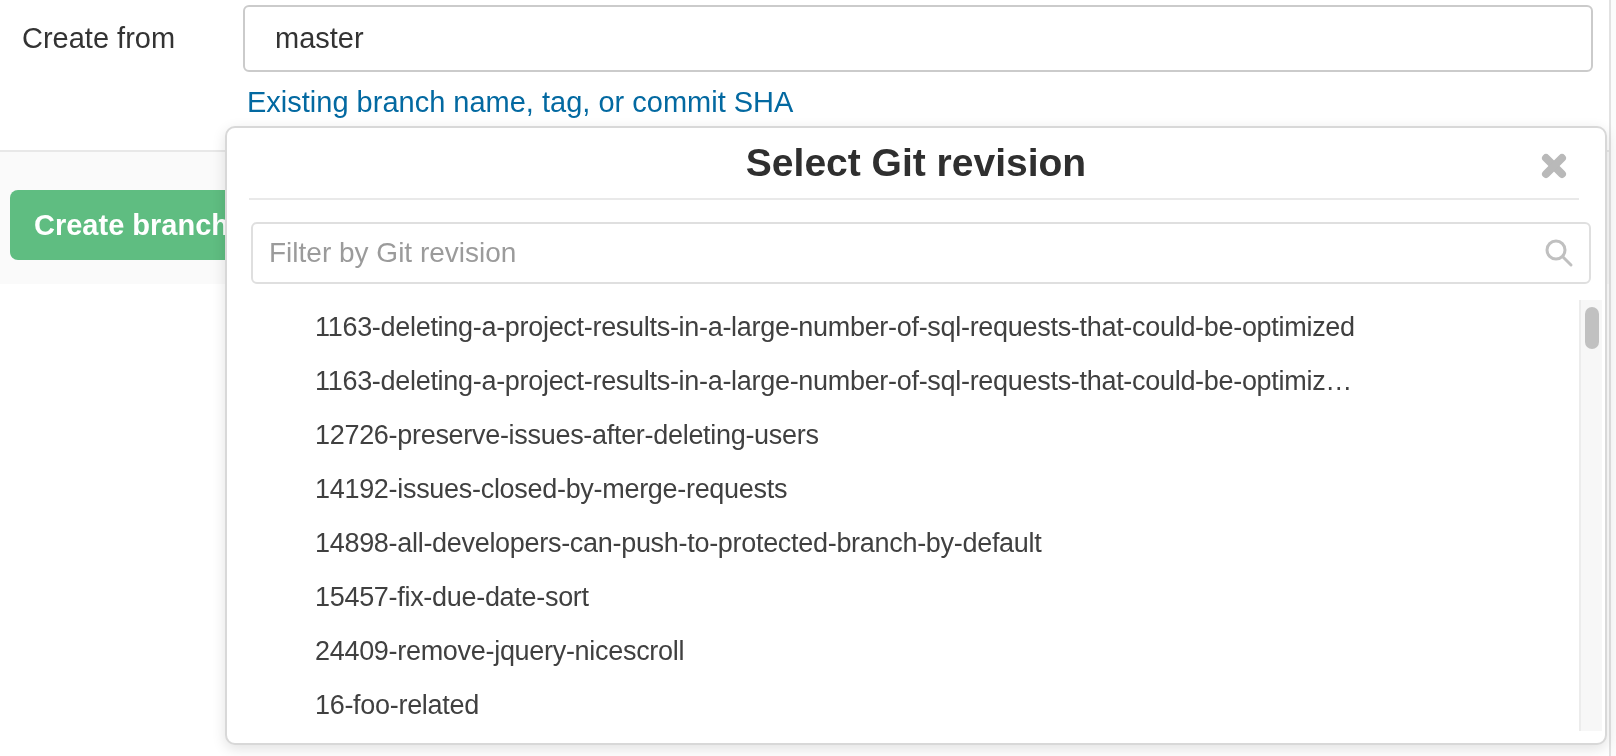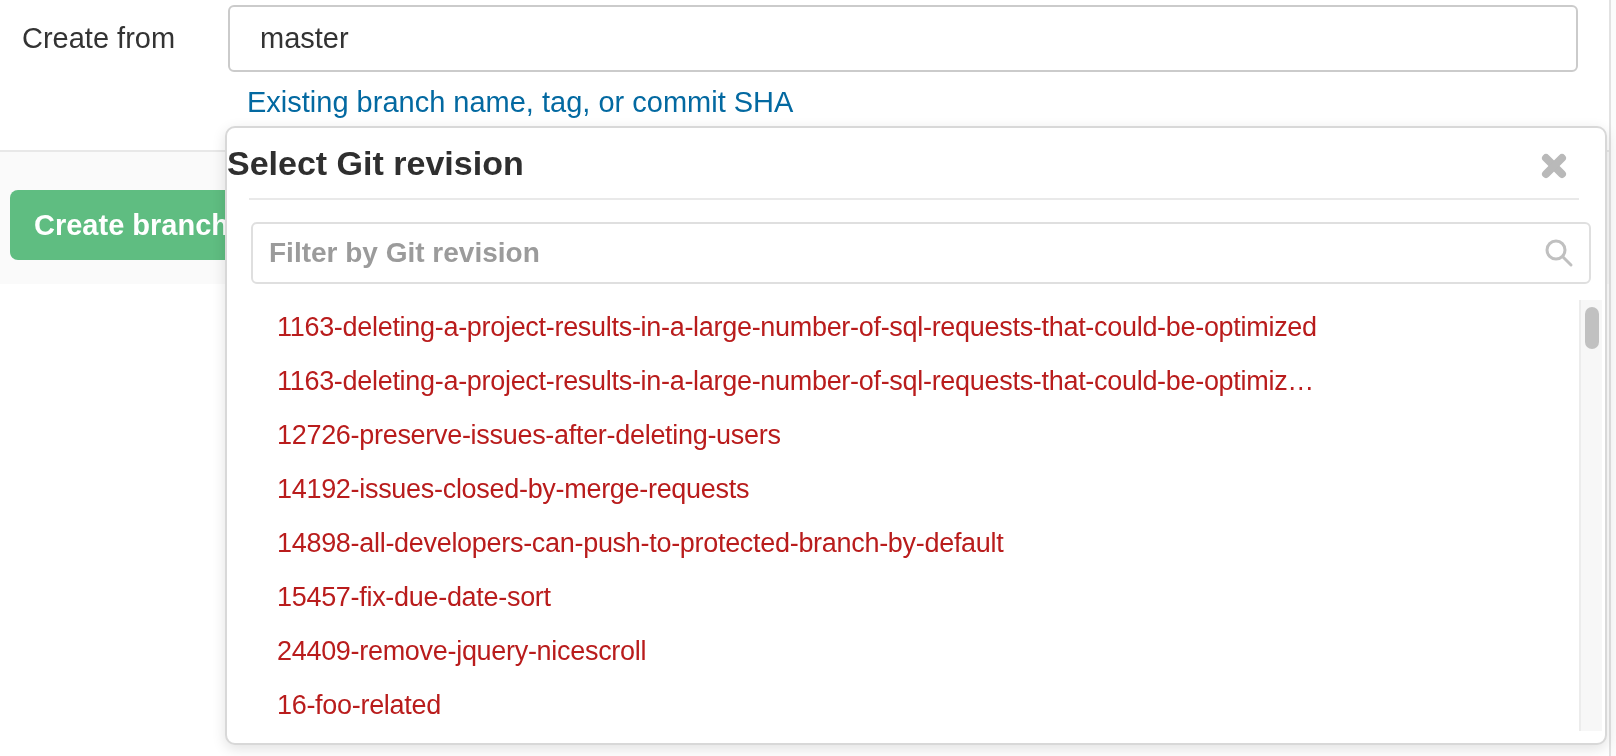--- a/index.html
+++ b/index.html
@@ -17,21 +17,21 @@
     position:absolute; top:0; bottom:0; left:1609px; width:7px;
     background:#fbfbfb; border-left:2px solid #e2e2e2;
   }
 
   
   .create-from-label {
     position:absolute; left:22px; top:22px;
     font-size:29px; color:#333333; white-space:nowrap;
   }
   .branch-source-input {
-    position:absolute; left:228px; top:5px; width:1350px; height:67px;
+    position:absolute; left:243px; top:5px; width:1350px; height:67px;
     border:2px solid #cbcbcb; border-radius:6px; background:#ffffff;
     font-family:"Liberation Sans", sans-serif;
     font-size:29px; color:#333333; padding:0 30px; outline:none;
   }
   .branch-source-help {
     position:absolute; left:247px; top:86px;
     font-size:29px; color:#0369a1; white-space:nowrap;
   }
 
   
@@ -49,52 +49,52 @@
 
   
   .dropdown-panel {
     position:absolute; left:225px; top:126px; width:1382px; height:619px;
     background:#ffffff; border:2px solid #d8d8d8; border-radius:10px;
     box-shadow:0 4px 14px rgba(0,0,0,0.12);
     z-index:10;
   }
   .dropdown-title {
     position:absolute; top:0; left:0; right:0; height:70px; line-height:70px;
-    text-align:left; font-size:34px; font-weight:bold; color:#2f2f2f;
+    text-align:center; font-size:39px; font-weight:bold; color:#2f2f2f;
   }
   .dropdown-close {
     position:absolute; top:22px; right:36px; width:30px; height:30px;
     background:none; border:none; cursor:pointer; padding:0;
   }
   .dropdown-title-divider {
     position:absolute; top:70px; left:22px; right:26px; height:2px;
     background:#e9e9e9;
   }
   .filter-wrap {
     position:absolute; top:94px; left:24px; width:1340px; height:62px;
   }
   .filter-input {
     width:100%; height:100%;
     border:2px solid #dfdfdf; border-radius:6px; background:#ffffff;
     font-family:"Liberation Sans", sans-serif;
-    font-size:28px; color:#333333; padding:0 80px 0 16px; outline:none;font-weight:bold;
+    font-size:28px; color:#333333; padding:0 80px 0 16px; outline:none;
   }
   .filter-input::placeholder { color:#9b9b9b; opacity:1; }
   .search-icon {
     position:absolute; right:16px; top:15px; width:32px; height:32px;
     pointer-events:none;
   }
 
   .revision-list {
     position:absolute; top:172px; left:0; right:26px; bottom:12px;
     list-style:none; overflow:hidden;
   }
   .revision-list li {
-    height:54px; line-height:54px; padding-left:50px;
-    font-size:27px; letter-spacing:-0.3px; color:#b91c1c;
+    height:54px; line-height:54px; padding-left:88px;
+    font-size:27px; letter-spacing:-0.3px; color:#404040;
     white-space:nowrap; overflow:hidden; cursor:pointer;
   }
 
   .scrollbar-track {
     position:absolute; top:172px; bottom:12px; right:3px; width:23px;
     background:#f7f7f7; border-left:2px solid #ececec;
   }
   .scrollbar-thumb {
     position:absolute; top:7px; left:4px; width:14px; height:42px;
     border-radius:7px; background:#c1c1c1; cursor:pointer;

